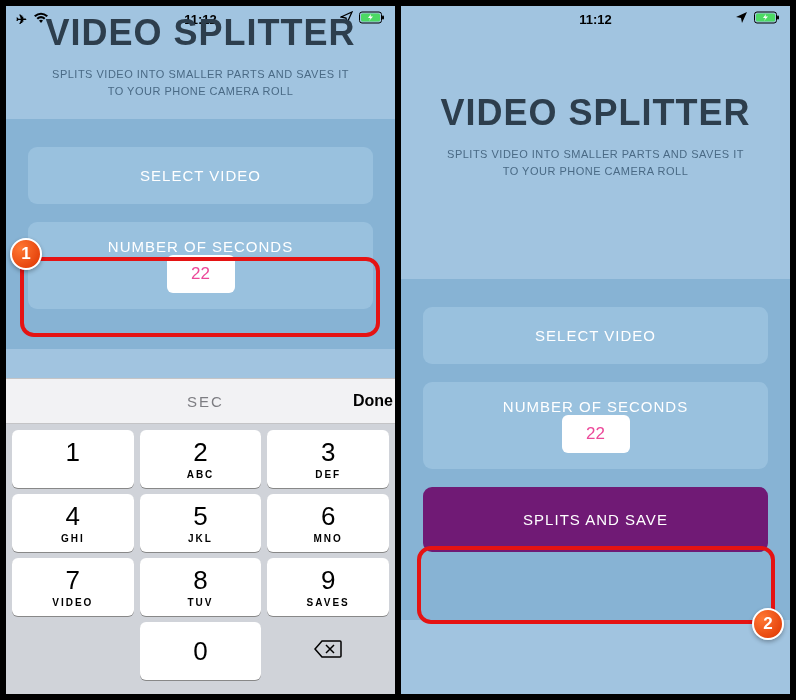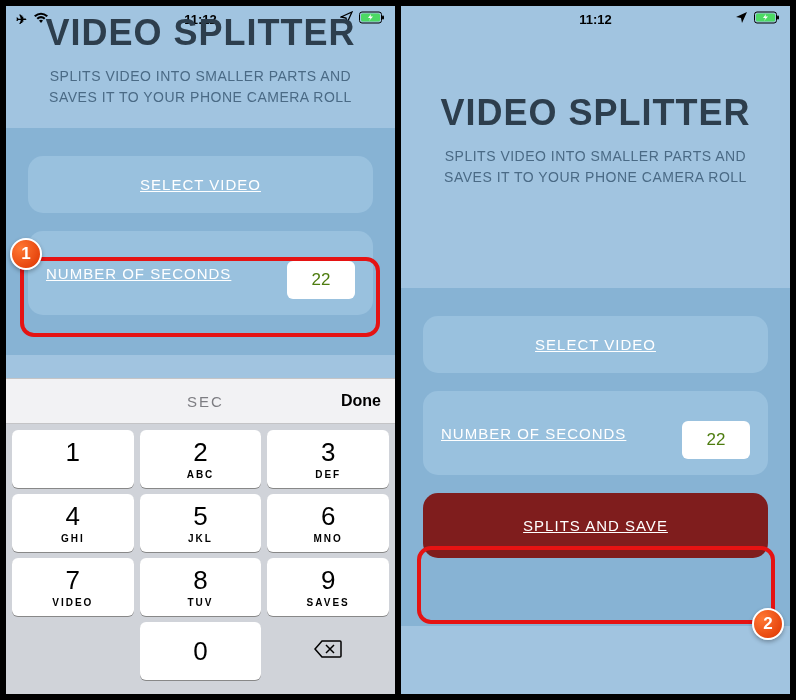--- a/index.html
+++ b/index.html
@@ -48,67 +48,66 @@
     padding: 0 20px 20px;
   }
   .title {
     font-size: 36px;
     font-weight: 700;
     letter-spacing: 1px;
     color: #2d3e4d;
     margin-bottom: 12px;
   }
   .subtitle {
-    font-size: 14px;
+    font-size: 11px;
     line-height: 1.5;
     letter-spacing: 0.5px;
     color: #4a6a85;
     padding: 0 20px;
   }
 
   
   .content {
     background: #87b3d4;
     padding: 28px 22px;
   }
   .btn, .seconds-row {
     background: #99c1de;
     color: #fff;
     text-align: center;
     font-size: 15px;
     letter-spacing: 1px;
     padding: 20px 16px;
     margin-bottom: 18px;
-    border-radius: 15px;
+    border-radius: 9px;
     display: flex;
     align-items: center;
     justify-content: center;
-    text-decoration: underline;
   }
   .seconds-row {
     justify-content: space-between;
     padding: 16px 18px;
     position: relative;
+    flex-direction: column;
   }
   .seconds-label { color: #fff; }
   .seconds-input {
     background: #fff;
     border: none;
     border-radius: 6px;
     width: 68px;
     height: 38px;
     text-align: center;
     font-size: 17px;
-    color: #4d7c0f;
+    color: #ec4899;
     font-weight: 500;
     outline: none;
-    margin-top: 14px;
   }
   .btn-primary {
-    background: #7f1d1d;
+    background: #701a75;
     color: #fff;
     padding: 24px 16px;
   }
 
   
   .highlight {
     position: absolute;
     border: 4px solid #e51313;
     border-radius: 14px;
     pointer-events: none;
@@ -130,21 +129,21 @@
     pointer-events: none;
   }
 
   
   .kb-accessory {
     background: #f2f2f4;
     display: flex;
     align-items: center;
     justify-content: space-between;
     height: 46px;
-    padding: 0 14px;
+    padding: 0 2px;
     border-top: 1px solid #c4c4c6;
     border-bottom: 1px solid #c4c4c6;
   }
   .kb-sec { flex:1; text-align:center; color:#7d7d82; font-size:15px; letter-spacing:2px; }
   .kb-done { color:#000; font-weight:700; font-size:16px; }
 
   .keyboard {
     background: #d0d3d9;
     padding: 6px;
     height: 270px;

